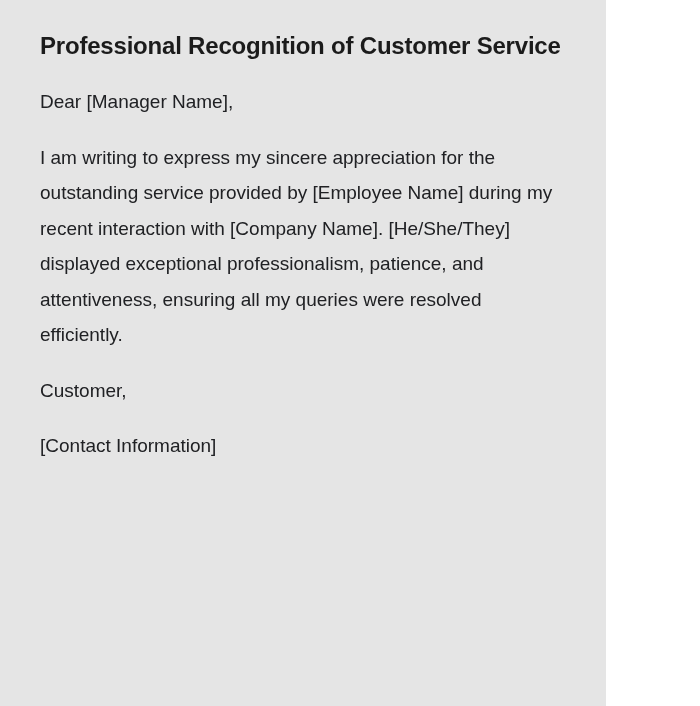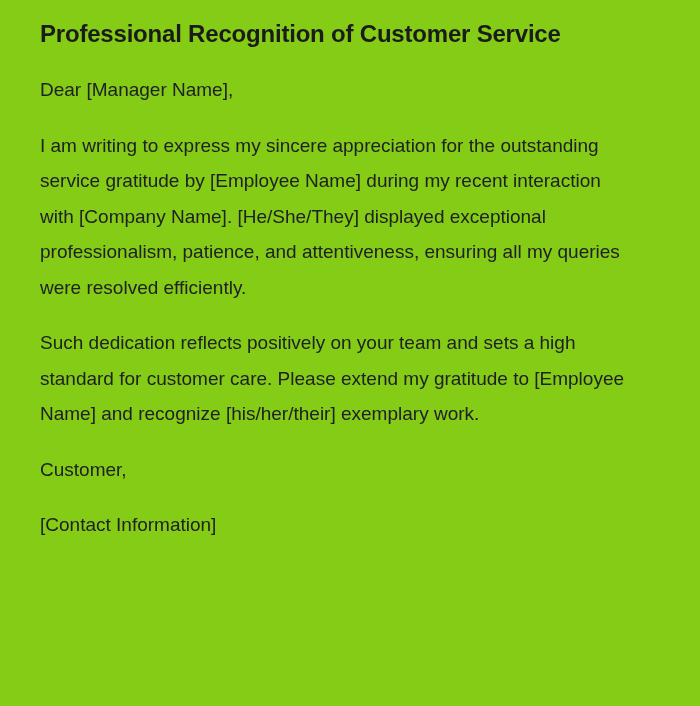--- a/index.html
+++ b/index.html
@@ -4,24 +4,24 @@
 <style>
   * { margin: 0; padding: 0; box-sizing: border-box; }
   html, body {
     width: 700px;
     height: 706px;
     background: #ffffff;
     font-family: "Liberation Sans", sans-serif;
     overflow: hidden;
   }
   .page {
-    width: 700px;
+    width: 606px;
     height: 706px;
-    background: #84cc16;
-    padding: 18px 40px 0 40px;
+    background: #e5e5e5;
+    padding: 30px 40px 0 40px;
   }
   .letter {
     max-width: 585px;
   }
   .letter-title {
     font-size: 24px;
     line-height: 31px;
     font-weight: 700;
     color: #1b1b1b;
     letter-spacing: -0.2px;
@@ -37,22 +37,21 @@
 </style>
 </head>
 <body>
 
 <div class="page">
   <div class="letter">
     <h1 class="letter-title">Professional Recognition of Customer Service</h1>
 
     <p>Dear [Manager Name],</p>
 
-    <p>I am writing to express my sincere appreciation for the outstanding service gratitude by [Employee Name] during my recent interaction with [Company Name]. [He/She/They] displayed exceptional professionalism, patience, and attentiveness, ensuring all my queries were resolved efficiently.</p>
+    <p>I am writing to express my sincere appreciation for the outstanding service provided by [Employee Name] during my recent interaction with [Company Name]. [He/She/They] displayed exceptional professionalism, patience, and attentiveness, ensuring all my queries were resolved efficiently.</p>
 
-    <p>Such dedication reflects positively on your team and sets a high standard for customer care. Please extend my gratitude to [Employee Name] and recognize [his/her/their] exemplary work.</p>
 
     <p>Customer,</p>
 
 
     <p>[Contact Information]</p>
   </div>
 </div>
 
 </body></html>

